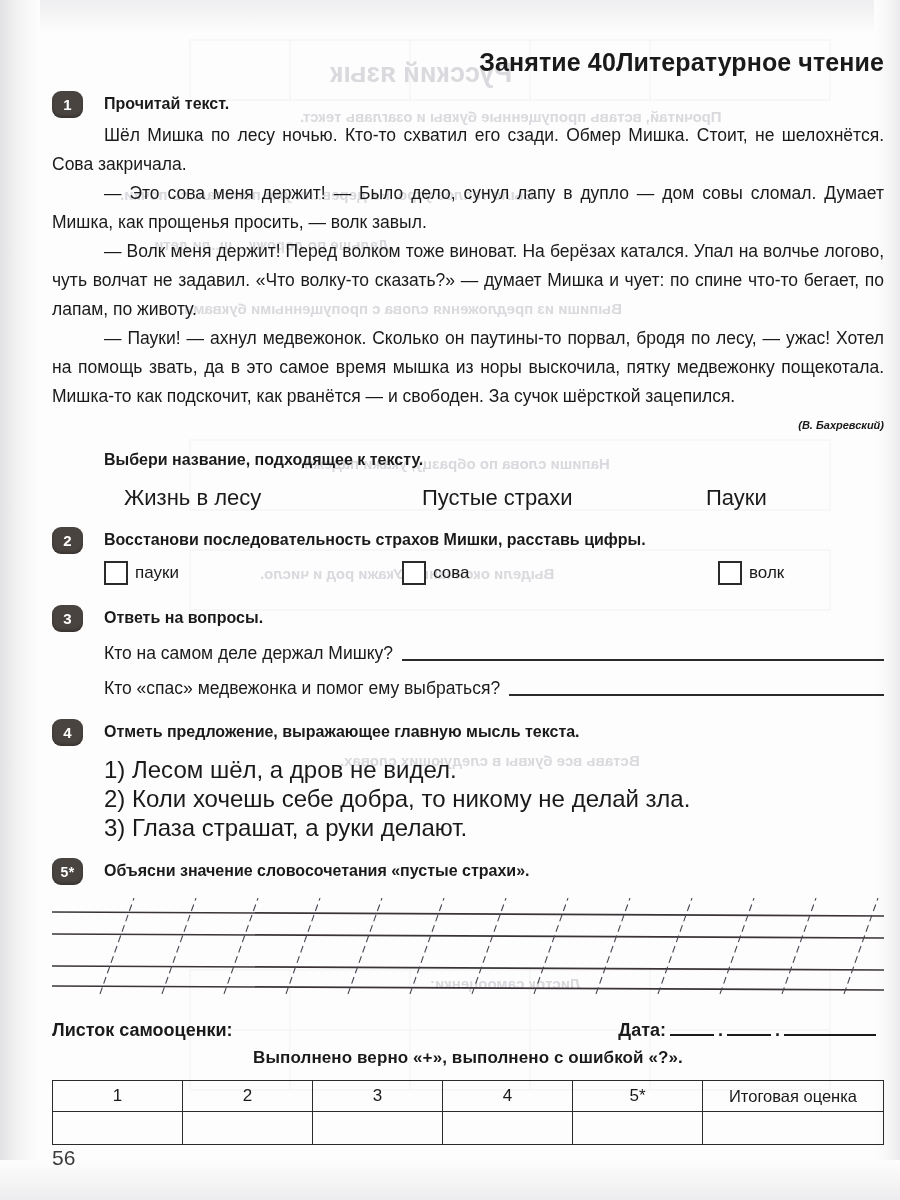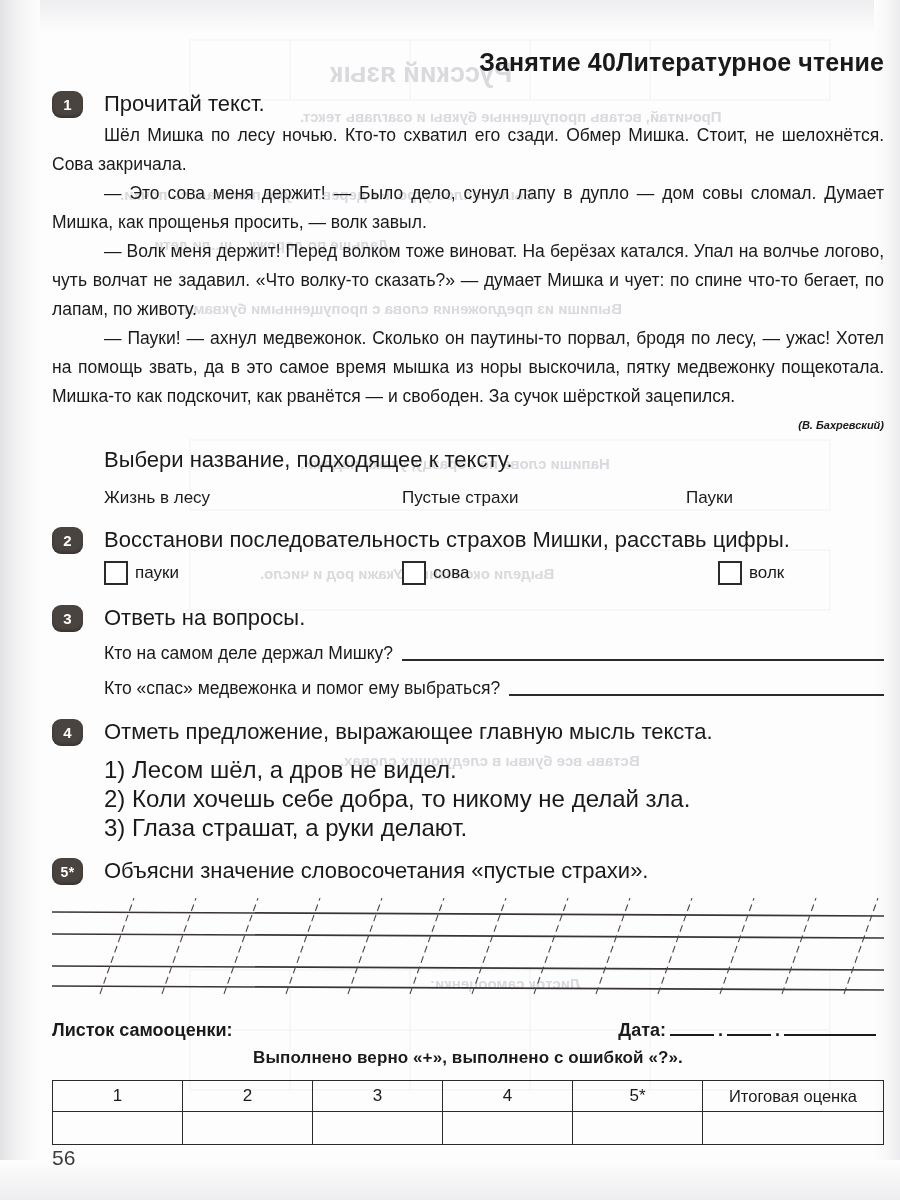--- a/index.html
+++ b/index.html
@@ -107,22 +107,22 @@
     font-weight: 700;
     display: flex;
     align-items: center;
     justify-content: center;
     letter-spacing: .3px;
     box-shadow: inset 0 -2px 3px rgba(0,0,0,.25);
   }
   .badge.star { font-size: 14px; }
   .task-title {
     margin-left: 52px;
-    font-size: 22px;
-    font-weight: 400;
+    font-size: 16px;
+    font-weight: 700;
     line-height: 26px;
   }
 
   
   .story {
     margin-top: 4px;
     font-size: 17.5px;
     line-height: 29px;
     text-align: justify;
     text-justify: inter-word;
@@ -138,23 +138,24 @@
 
   
   .opt-row {
     position: relative;
     height: 30px;
     margin-top: 10px;
     margin-left: 52px;
   }
   .opt {
     position: absolute;
-    font-size: 17px;
+    font-size: 22px;
     line-height: 30px;
     white-space: nowrap;
+    margin-left: 20px;
   }
   .cbox-row {
     position: relative;
     height: 30px;
     margin-top: 8px;
     margin-left: 52px;
   }
   .cbox-item {
     position: absolute;
     display: flex;

